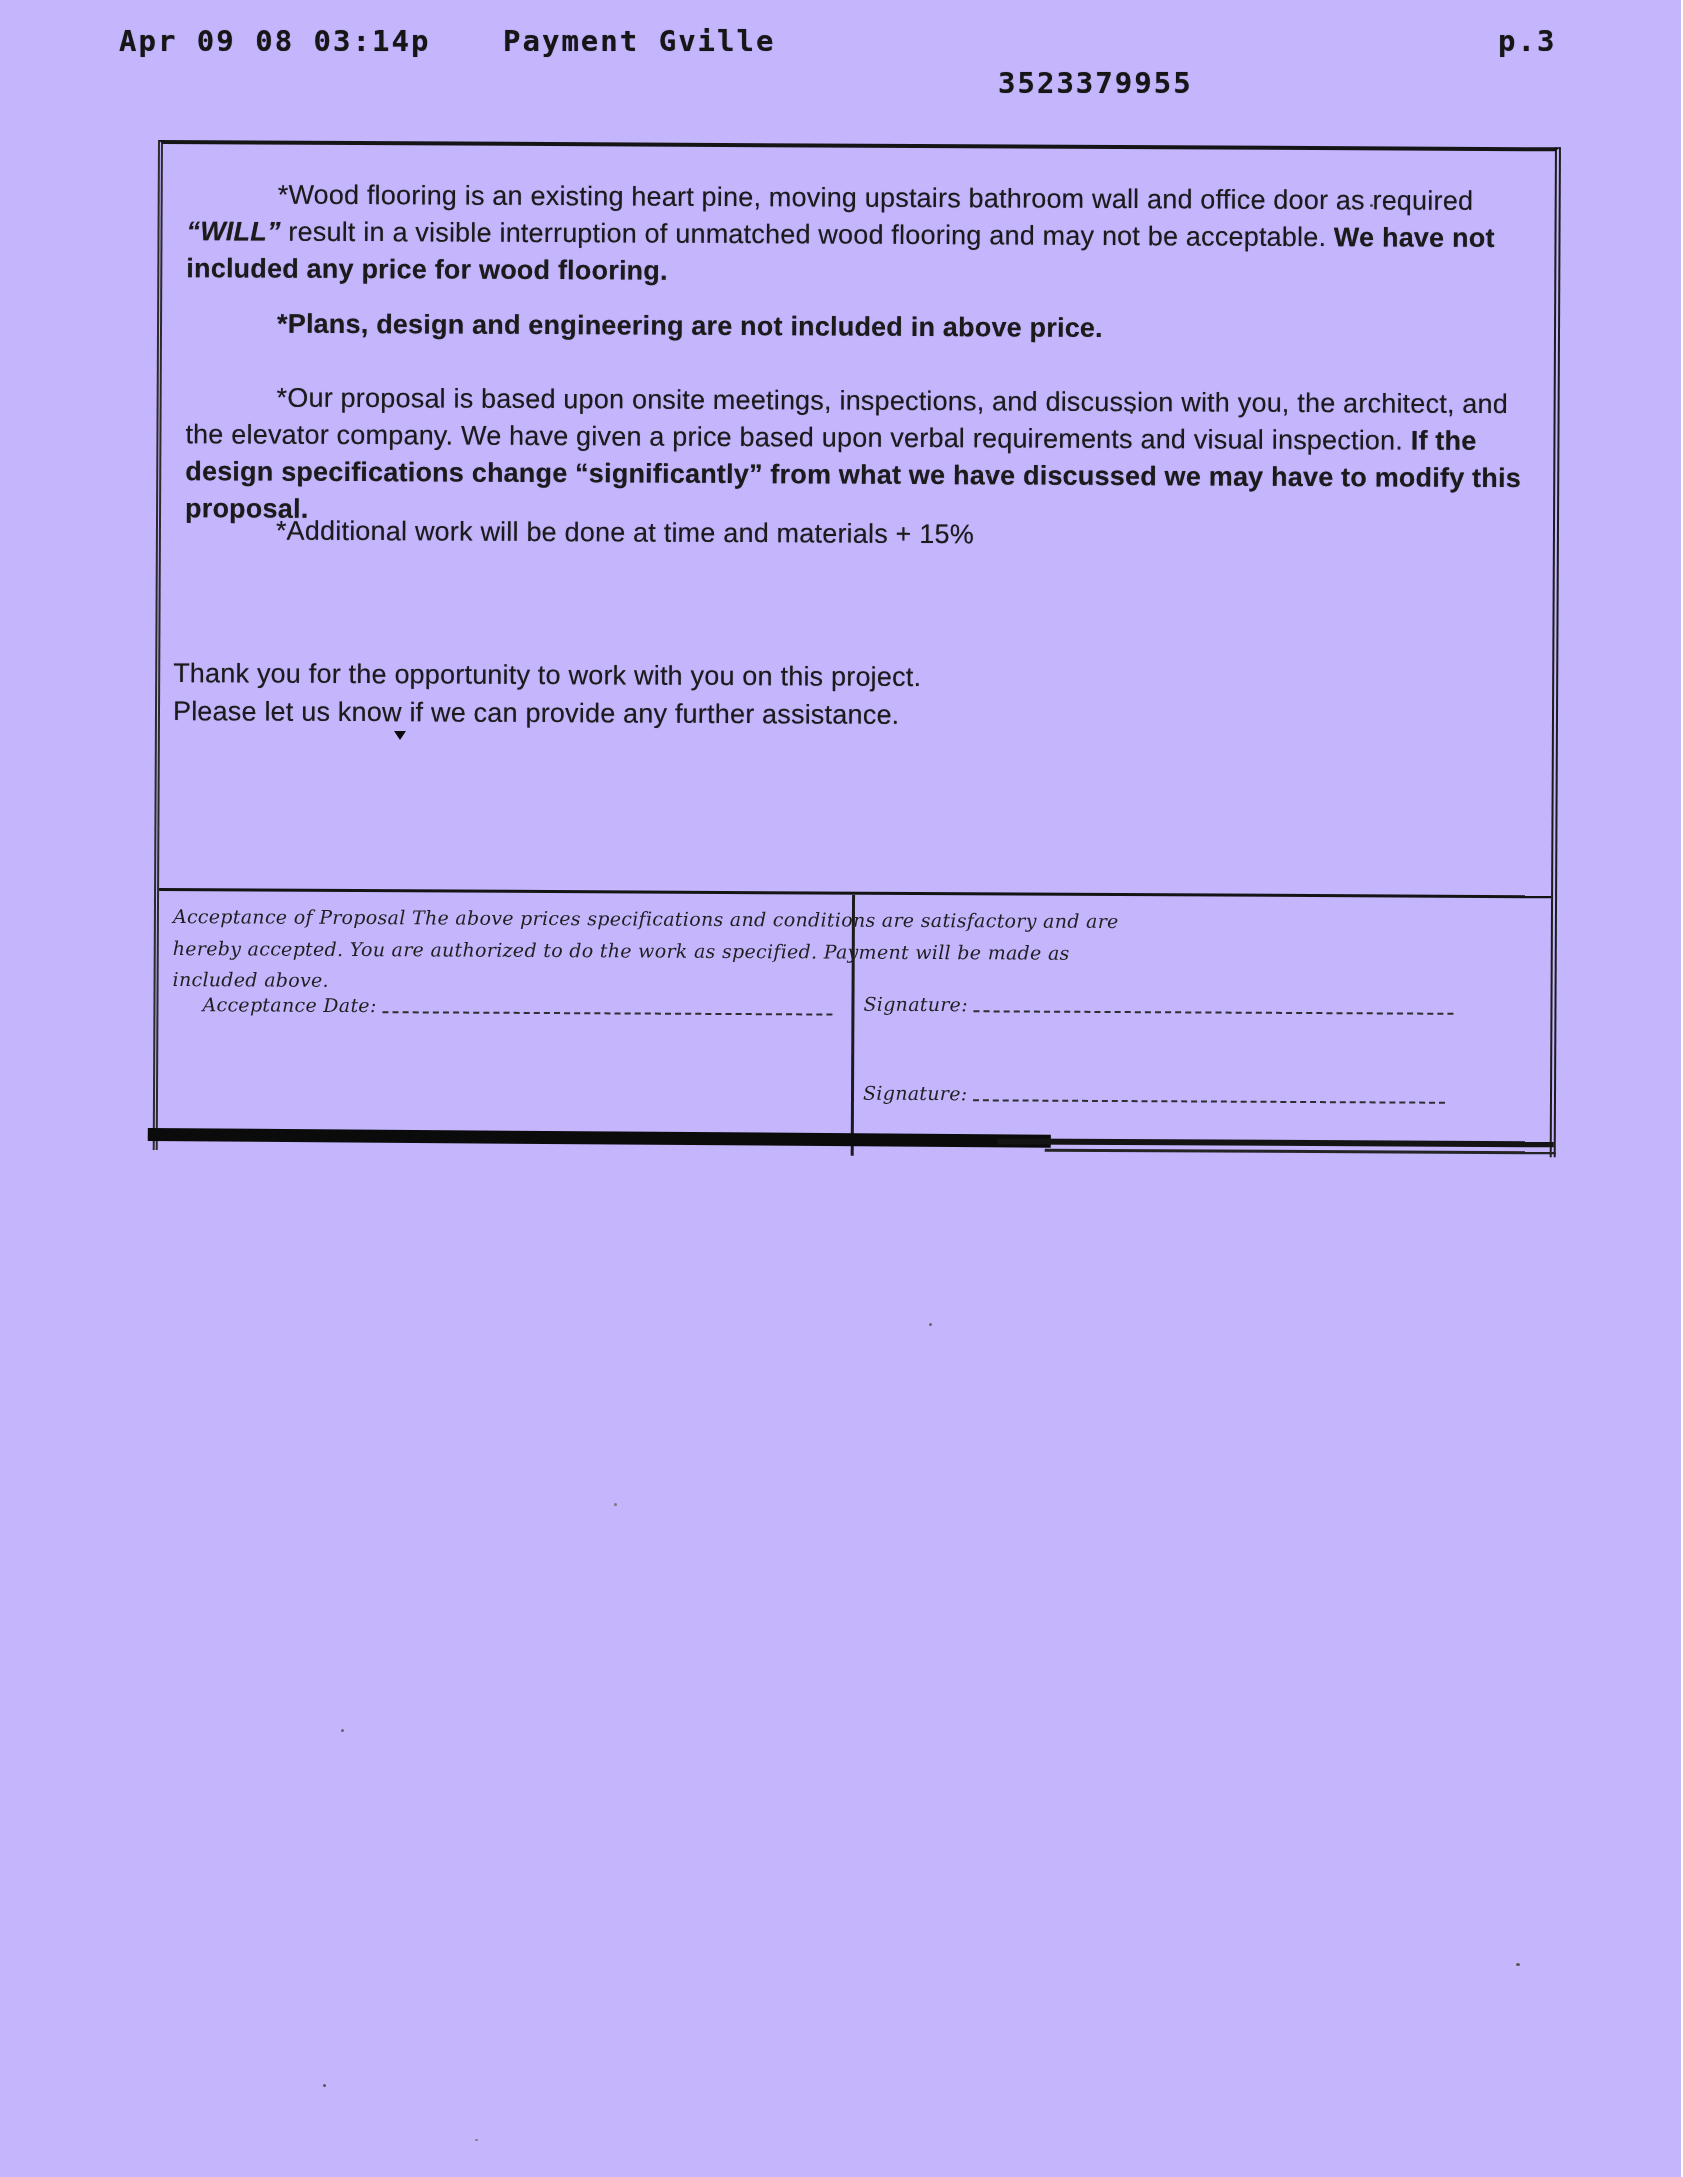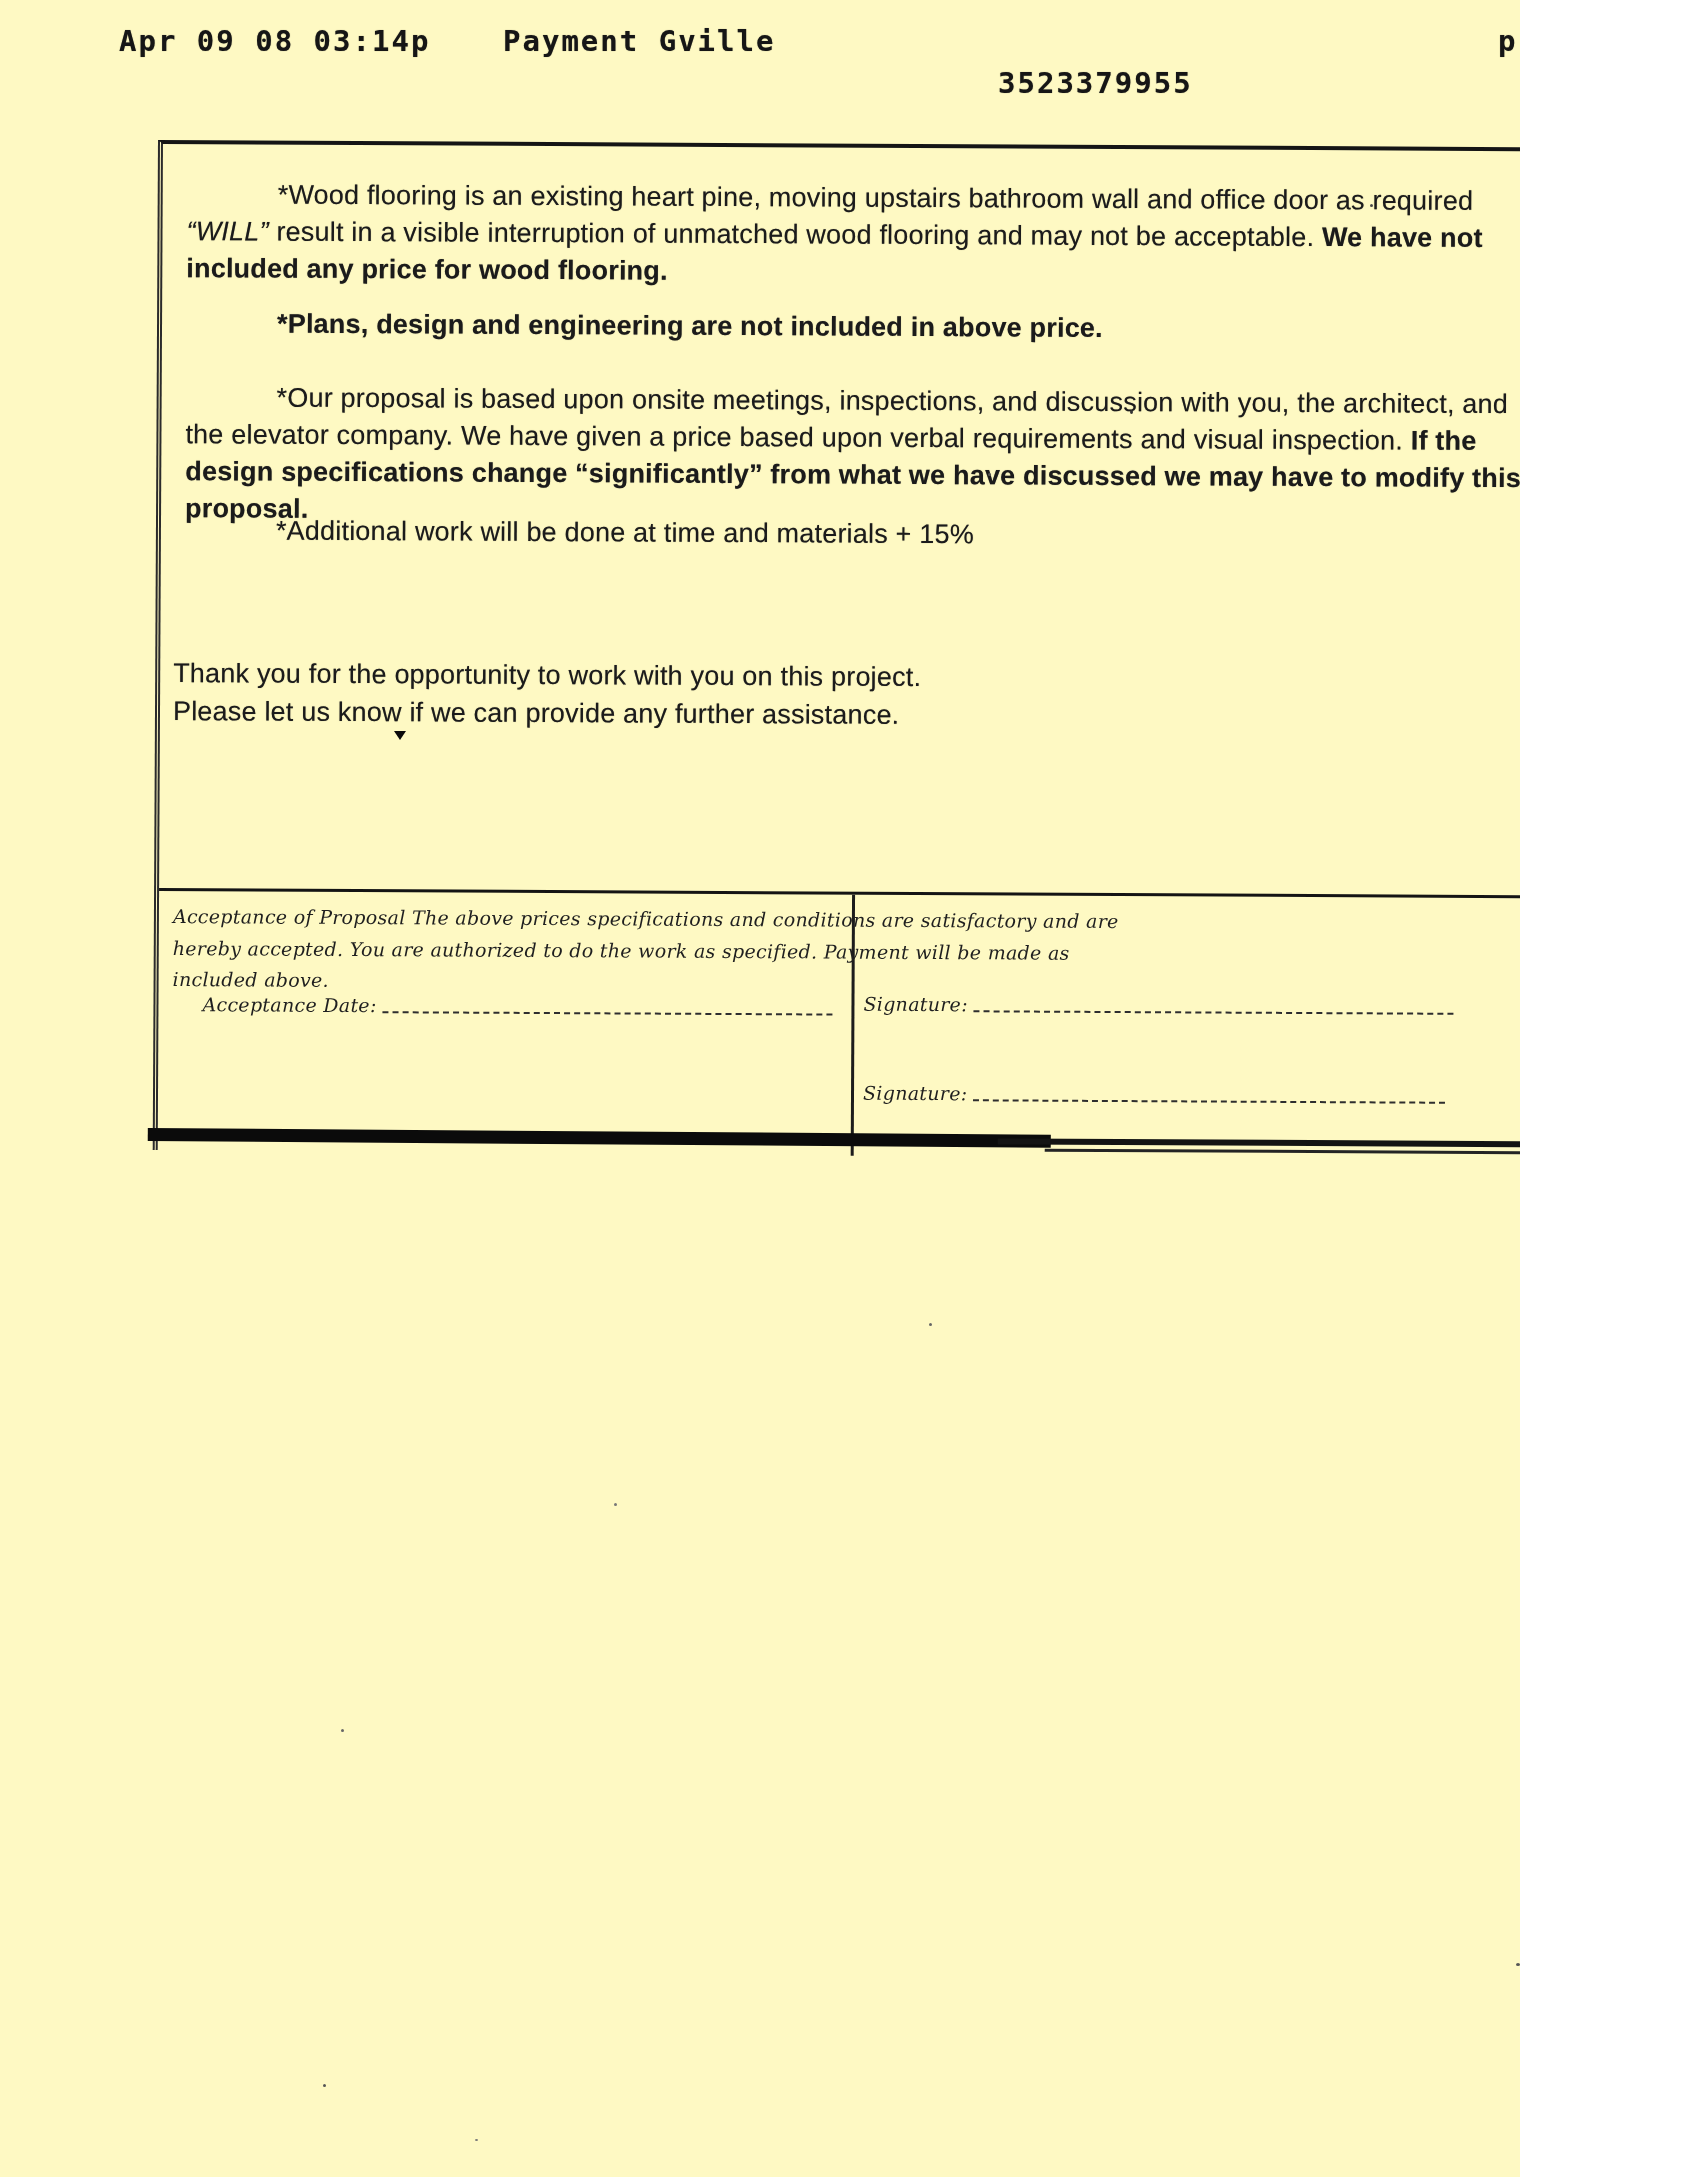--- a/index.html
+++ b/index.html
@@ -1,34 +1,34 @@
 <!DOCTYPE html>
 <html><head>
 <meta charset="utf-8">
 <style>
   html,body{margin:0;padding:0;background:#ffffff;}
-  .page{position:relative;width:1520px;height:2177px;background:#fef9c3;overflow:hidden;
+  .page{position:relative;width:1681px;height:2177px;background:#c4b5fd;overflow:hidden;
         font-family:"Liberation Sans",sans-serif;color:#1b1b1b;}
 
   
   .fax-header span{position:absolute;top:24px;font-family:"DejaVu Sans Mono",monospace;
         font-weight:700;font-size:29px;letter-spacing:2px;color:#161616;
         text-shadow:0 0 1px rgba(0,0,0,.45);white-space:nowrap;}
   .h-date{left:119px;} .h-sender{left:503px;} .h-fax{left:998px;margin-top:42px;} .h-page{left:1498px;}
 
   
   .doc-box{position:absolute;left:158px;top:140px;width:1392px;height:1006px;
         border-top:4px solid #151515;border-left:5px double #2b2b2b;border-right:6px double #1d1d1d;
         transform:rotate(0.3deg);transform-origin:0 0;
         font-size:27px;line-height:37px;letter-spacing:0.2px;
         text-shadow:0 0 0.8px rgba(25,25,25,.5);}
   .para{position:absolute;left:24px;width:1350px;}
   .indent{text-indent:91px;}
   .b{font-weight:700;}
-  .bi{font-weight:400;font-style:italic;}
+  .bi{font-weight:700;font-style:italic;}
   .p1{top:5px;}
   .p2{top:134px;left:115px;width:auto;white-space:nowrap;}
   .p3{top:208px;}
   .p4{top:341px;left:115px;width:auto;white-space:nowrap;}
   .thanks1{top:484px;left:13px;width:auto;white-space:nowrap;}
   .thanks2{top:522px;left:13px;width:auto;white-space:nowrap;}
 
   
   .acceptance{position:absolute;left:0;top:744px;width:100%;height:261px;
         border-top:3px solid #141414;}

